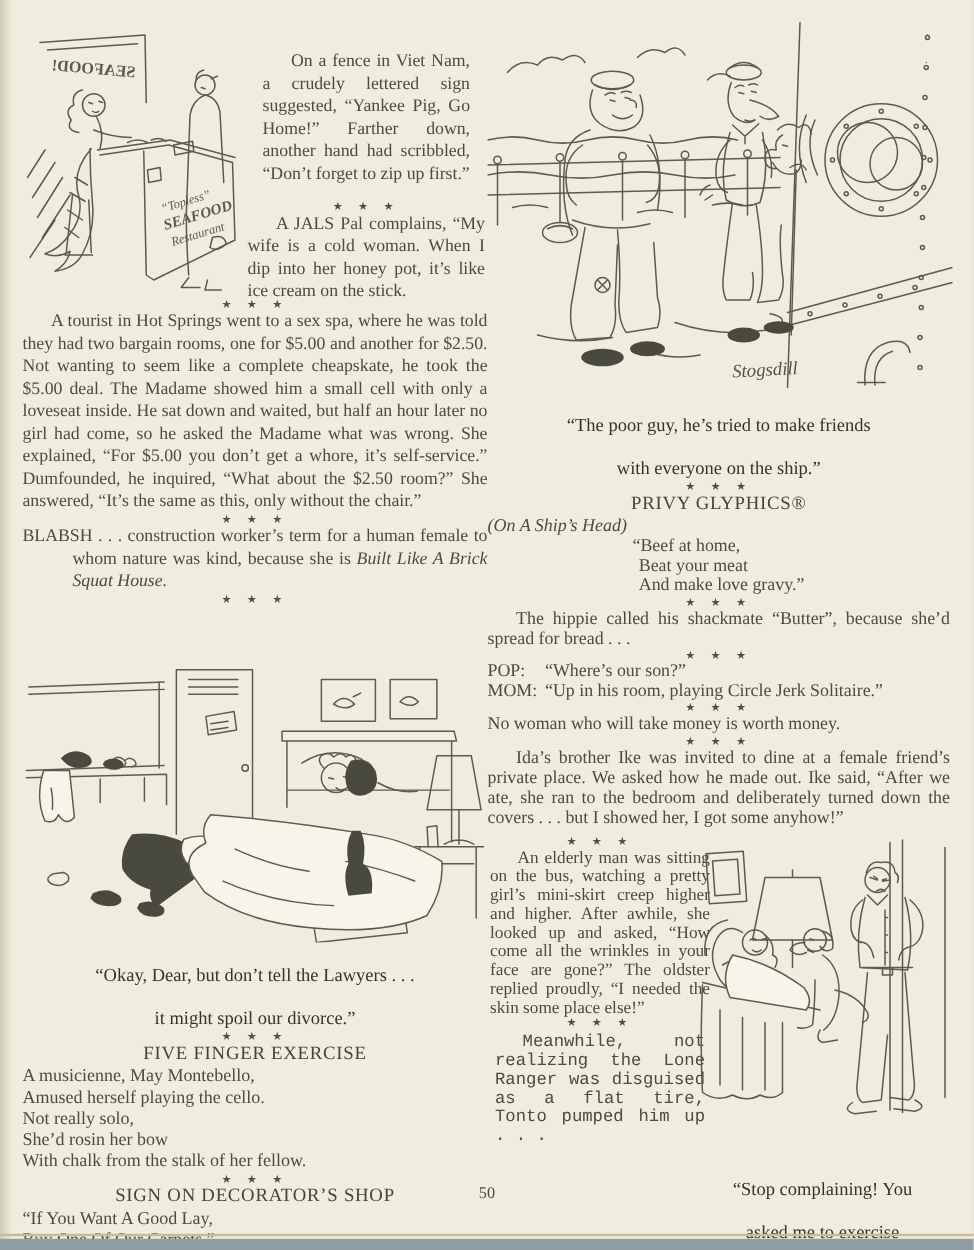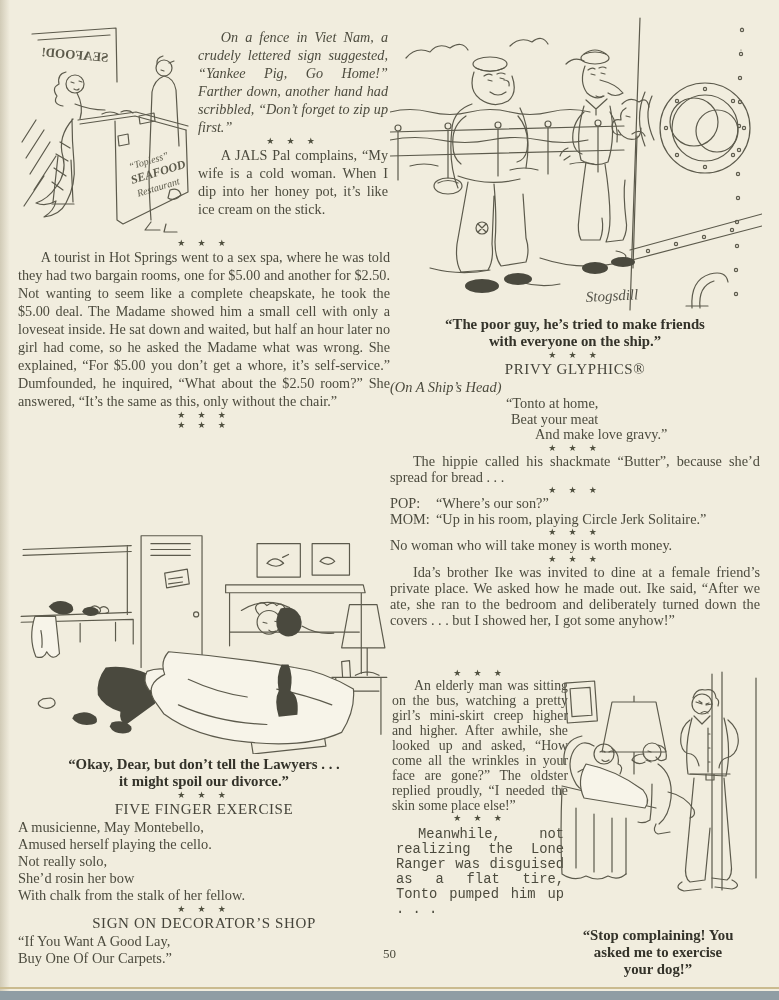--- a/index.html
+++ b/index.html
@@ -5,21 +5,21 @@
   html,body{margin:0;padding:0;background:#d8d4c6;}
   .page{position:relative;width:779px;height:1000px;background:#f1edde;overflow:hidden;
         font-family:"Liberation Serif",serif;color:#4c4b3e;}
   .page::before{content:"";position:absolute;left:0;top:0;bottom:0;width:10px;
         background:linear-gradient(to right,rgba(150,140,110,.35),rgba(150,140,110,0));pointer-events:none;}
   .abs{position:absolute;}
   .body-text{font-size:14.2px;line-height:18px;text-align:justify;}
   .ind{text-indent:1.6em;}
   .stars{text-align:center;font-size:9px;letter-spacing:5px;line-height:10px;color:#50503f;}
   .hd{text-align:center;font-size:15.5px;letter-spacing:.6px;color:#45443a;line-height:19px;}
-  .cap{font-weight:bold;text-align:center;font-size:14.8px;line-height:17px;color:#34332a;}
+  .cap{font-weight:normal;text-align:center;font-size:14.8px;line-height:17px;color:#34332a;margin-top:17px;}
   .cl{text-align:left;font-size:14.4px;line-height:17px;}
   .hang{padding-left:40px;text-indent:-40px;text-align:justify;}
   .dlg{display:flex;font-size:14.3px;line-height:16px;align-items:center;}
   .dlg .lab{width:46px;flex:none;}
   .dlg .txt{flex:1;padding-left:30px;text-indent:-30px;}
   .rc{font-size:14.3px;line-height:16px;}
   .nar{font-size:13.8px;line-height:15px;text-align:justify;}
   .it{font-style:italic;}
   svg{display:block;}
   .sk{stroke:#5c5a4c;fill:none;stroke-width:1.2;stroke-linecap:round;stroke-linejoin:round;}
@@ -63,29 +63,30 @@
         <g transform="translate(112,146) rotate(-17)">
           <text x="0" y="0" font-size="10" font-style="italic">“Topless”</text>
           <text x="-2" y="14" font-size="12" font-weight="bold" font-style="italic">SEAFOOD</text>
           <text x="0" y="28" font-size="10" font-style="italic">Restaurant</text>
         </g>
       </g>
     </svg>
   </div>
 
   <div class="abs" style="left:198px;top:28px;width:190px;">
-    <p class="body-text ind" style="margin:0;font-style:italic;">On a fence in Viet Nam, a crudely lettered sign suggested, “Yankee Pig, Go Home!” Farther down, another hand had scribbled, “Don’t forget to zip up first.”</p>
+    <p class="body-text ind" style="margin:12px;">On a fence in Viet Nam, a crudely lettered sign suggested, “Yankee Pig, Go Home!” Farther down, another hand had scribbled, “Don’t forget to zip up first.”</p>
     <div class="stars">★ ★ ★</div>
     <p class="body-text ind" style="margin:0;">A JALS Pal complains, “My wife is a cold woman. When I dip into her honey pot, it’s like ice cream on the stick.</p>
   </div>
 
   <div class="abs" style="left:18px;top:238px;width:372px;">
     <div class="stars">★ ★ ★</div>
     <p class="body-text ind" style="margin:0;">A tourist in Hot Springs went to a sex spa, where he was told they had two bargain rooms, one for $5.00 and another for $2.50.  Not wanting to seem like a complete cheapskate, he took the $5.00 deal. The Madame showed him a small cell with only a loveseat inside. He sat down and waited, but half an hour later no girl had come, so he asked the Madame what was wrong. She explained, “For $5.00 you don’t get a whore, it’s self-service.” Dumfounded, he inquired, “What about the $2.50 room?” She answered, “It’s the same as this, only without the chair.”</p>
     <div class="stars">★ ★ ★</div>
+    <p class="body-text hang" style="margin:0;"><span>BLABSH</span><span> . . . construction worker’s term for a human female to whom nature was kind, because she is </span><span class="it">Built Like A Brick Squat House.</span></p>
     <div class="stars">★ ★ ★</div>
   </div>
 
   <div class="abs" style="left:18px;top:522px;width:372px;height:232px;">
     <svg viewBox="0 0 372 236" width="372" height="232">
       <g class="sk">
         <path d="M2,28 L112,24 M2,34 L112,30 M108,24 V94 M0,96 L112,92 M0,102 L114,99 L114,124 M14,104 V122 M60,103 V122 M96,102 V121"></path>
         <path d="M70,88 q4,-5 9,-1 q4,4 -1,6 M80,88 q4,-4 8,0 q3,4 -2,5"></path>
         <path d="M122,14 h62 v134 M122,14 v134 M132,22 h40 M132,28 h40 M132,34 h40"></path>
         <path d="M146,52 l23,-4 l2,15 l-23,4 z M150,58 l14,-2 M150,63 l14,-2"></path>
@@ -217,23 +218,23 @@
     </svg>
   </div>
 
   <div class="abs" style="left:390px;top:316px;width:370px;">
     <div class="cap">“The poor guy, he’s tried to make friends</div>
     <div class="cap">with everyone on the ship.”</div>
     <div class="stars">★ ★ ★</div>
     <div class="hd" style="font-size:15px;">PRIVY GLYPHICS®</div>
     <div class="cl it">(On A Ship’s Head)</div>
     <div style="margin-left:116px;">
-      <div class="rc" style="line-height:15.5px;">“Tonto at home,</div>
+      <div class="rc" style="line-height:15.5px;">“Beef at home,</div>
       <div class="rc" style="line-height:15.5px;padding-left:5px;">Beat your meat</div>
-      <div class="rc" style="line-height:15.5px;padding-left:5px;margin-left:24px;">And make love gravy.”</div>
+      <div class="rc" style="line-height:15.5px;padding-left:5px;">And make love gravy.”</div>
     </div>
     <div class="stars">★ ★ ★</div>
     <p class="rc ind" style="margin:0;text-align:justify;">The hippie called his shackmate “Butter”, because she’d spread for bread . . .</p>
     <div class="stars">★ ★ ★</div>
     <div class="dlg">
       <span class="lab">POP:</span>
       <span class="txt">“Where’s our son?”</span>
     </div>
     <div class="dlg">
       <span class="lab">MOM:</span>

